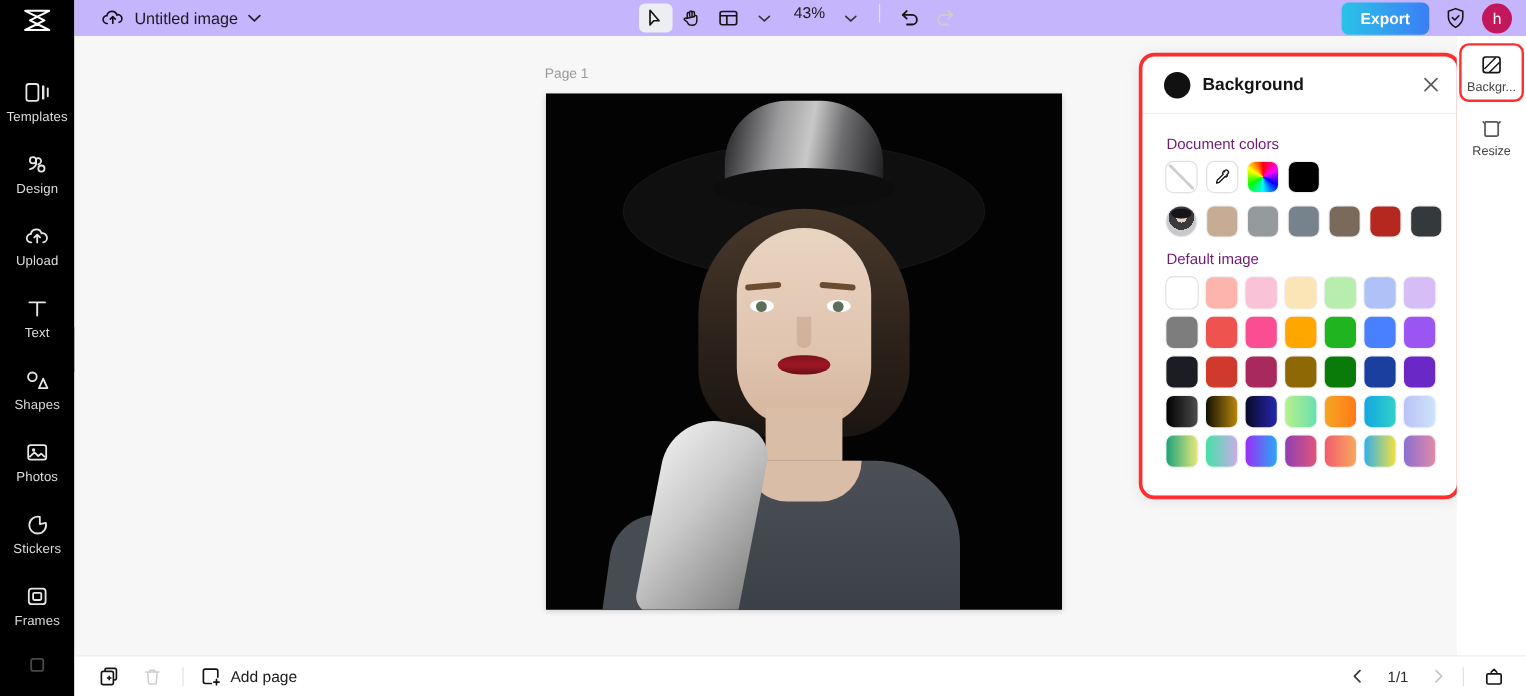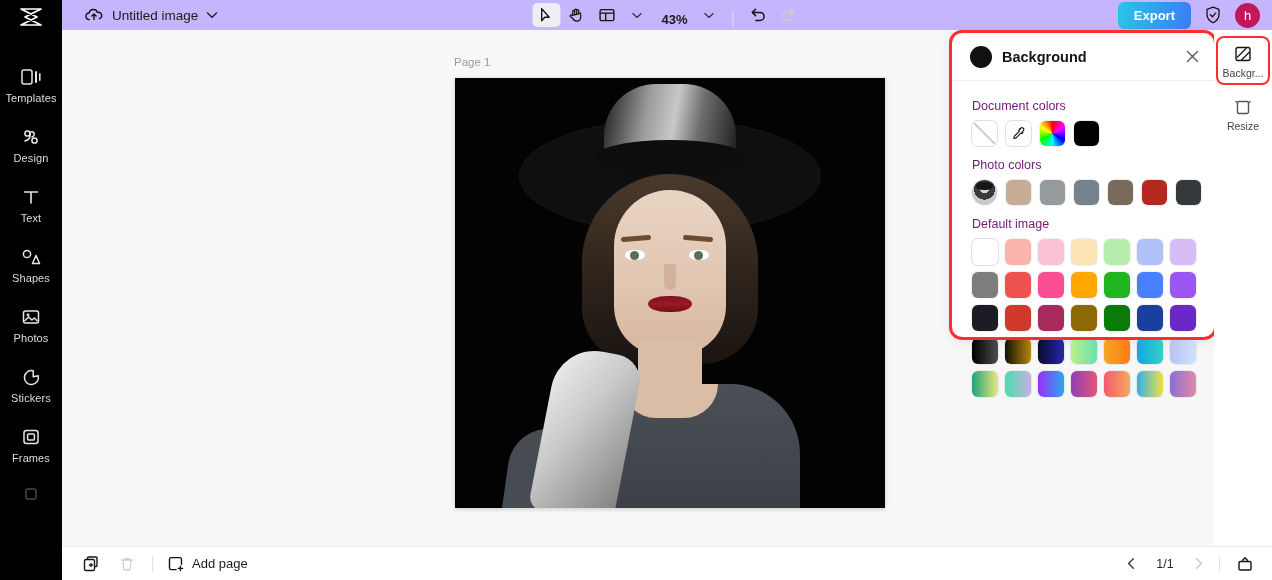--- a/index.html
+++ b/index.html
@@ -38,21 +38,21 @@
   
   .topbar {
     position: absolute; left: 62px; top: 0; width: 1210px; height: 30px;
     background: #c4b5fd; display: flex; align-items: center;
   }
   .tb-left { display: flex; align-items: center; gap: 8px; padding-left: 22px; }
   .doc-title { font-size: 13.5px; color: #1a1a1a; }
   .chev { color: #333; font-size: 11px; }
   .tb-center {
     position: absolute; left: 50%; transform: translateX(-50%);
-    display: flex; align-items: flex-end; gap: 2px; font-weight: bold;
+    display: flex; align-items: flex-start; gap: 2px;
   }
   .tool-btn {
     width: 28px; height: 24px; border-radius: 5px;
     display: flex; align-items: center; justify-content: center; cursor: pointer;
   }
   .tool-btn.active { background: #eceef1; }
   .zoom-val { font-size: 13px; color: #1a1a1a; padding: 0 5px 0 9px; }
   .tb-sep { width: 1px; height: 16px; background: #e2e2e2; margin: 0 8px; }
   .tb-right {
     position: absolute; right: 12px; display: flex; align-items: center; gap: 12px; padding-left: 36px;
@@ -134,21 +134,21 @@
     background: linear-gradient(120deg,#f1f1f1 0%, #c9c9c9 42%, #9f9f9f 74%, #7c7c7c 100%);
     transform: rotate(11deg);
   }
   .arm {
     position:absolute; left:52px; top:352px; width:96px; height:92px;
     border-radius:40px 20px 0 0; background:#474c53; transform: rotate(8deg);
   }
 
   
   .bg-panel {
-    position: absolute; left: 952px; top: 33px; width: 262px; height: 304px;
+    position: absolute; left: 952px; top: 47px; width: 262px; height: 366px;
     background: #fff; border-radius: 10px;
     box-shadow: 0 2px 14px rgba(0,0,0,.13);
     outline: 3px solid #ff2d2d;
   }
   .bgp-head {
     height: 48px; display: flex; align-items: center; gap: 10px;
     padding: 0 14px 0 18px; border-bottom: 1px solid #eee;
   }
   .bgp-dot { width: 22px; height: 22px; border-radius: 50%; background: #111; }
   .bgp-title { font-size: 14.5px; font-weight: bold; color: #141414; flex: 1; }
@@ -245,20 +245,29 @@
         <span class="ri-icon">
           <svg width="22" height="20" viewBox="0 0 22 20">
               <path d="M5 14c4-1 6-4 5-7-0.6-2 2-3 3.5-1.6 1.6 1.5.6 4-1.5 4.6" fill="none" stroke="#e6e6e6" stroke-width="1.5" stroke-linecap="round"></path>
               <circle cx="7.5" cy="6.5" r="2.6" fill="none" stroke="#e6e6e6" stroke-width="1.5"></circle>
               <circle cx="14.5" cy="13.5" r="2.6" fill="none" stroke="#e6e6e6" stroke-width="1.5"></circle>
             </svg>
         </span>
         <span class="ri-label">Design</span>
       </div>
 
+      <div class="rail-item">
+        <span class="ri-icon">
+          <svg width="22" height="20" viewBox="0 0 22 20">
+              <path d="M6 15a3.5 3.5 0 0 1-.3-7 4.6 4.6 0 0 1 8.9-.6A3.4 3.4 0 0 1 16 15" fill="none" stroke="#e6e6e6" stroke-width="1.5" stroke-linecap="round"></path>
+              <path d="M11 15V8.5M11 8.5l-2.4 2.4M11 8.5l2.4 2.4" fill="none" stroke="#e6e6e6" stroke-width="1.5" stroke-linecap="round"></path>
+            </svg>
+        </span>
+        <span class="ri-label">Upload</span>
+      </div>
 
       <div class="rail-item">
         <span class="ri-icon">
           <svg width="22" height="20" viewBox="0 0 22 20">
               <path d="M4.5 5h13M11 5v11" fill="none" stroke="#e6e6e6" stroke-width="1.6" stroke-linecap="round"></path>
             </svg>
         </span>
         <span class="ri-label">Text</span>
       </div>
 
@@ -443,21 +452,20 @@
         <div class="sw none"></div>
         <div class="sw picker">
           <svg width="15" height="15" viewBox="0 0 15 15">
             <path d="M9.6 2.2a1.8 1.8 0 0 1 2.6 2.6l-1 1 .7.7-1.1 1.1-.7-.7-5 5-2.3.6.6-2.3 5-5-.7-.7L8.8 2.5l.7.7z" fill="none" stroke="#141414" stroke-width="1.1" stroke-linejoin="round"></path>
           </svg>
         </div>
         <div class="sw wheel"></div>
         <div class="sw" style="background:#000"></div>
       </div>
 
-      <div class="sec-label">Photo colors</div>
       <div class="sw-row">
         <div class="sw photo"></div>
         <div class="sw" style="background:#c7ac95"></div>
         <div class="sw" style="background:#959a9c"></div>
         <div class="sw" style="background:#76828c"></div>
         <div class="sw" style="background:#7a6a5c"></div>
         <div class="sw" style="background:#b5281f"></div>
         <div class="sw" style="background:#343a3c"></div>
       </div>
 

